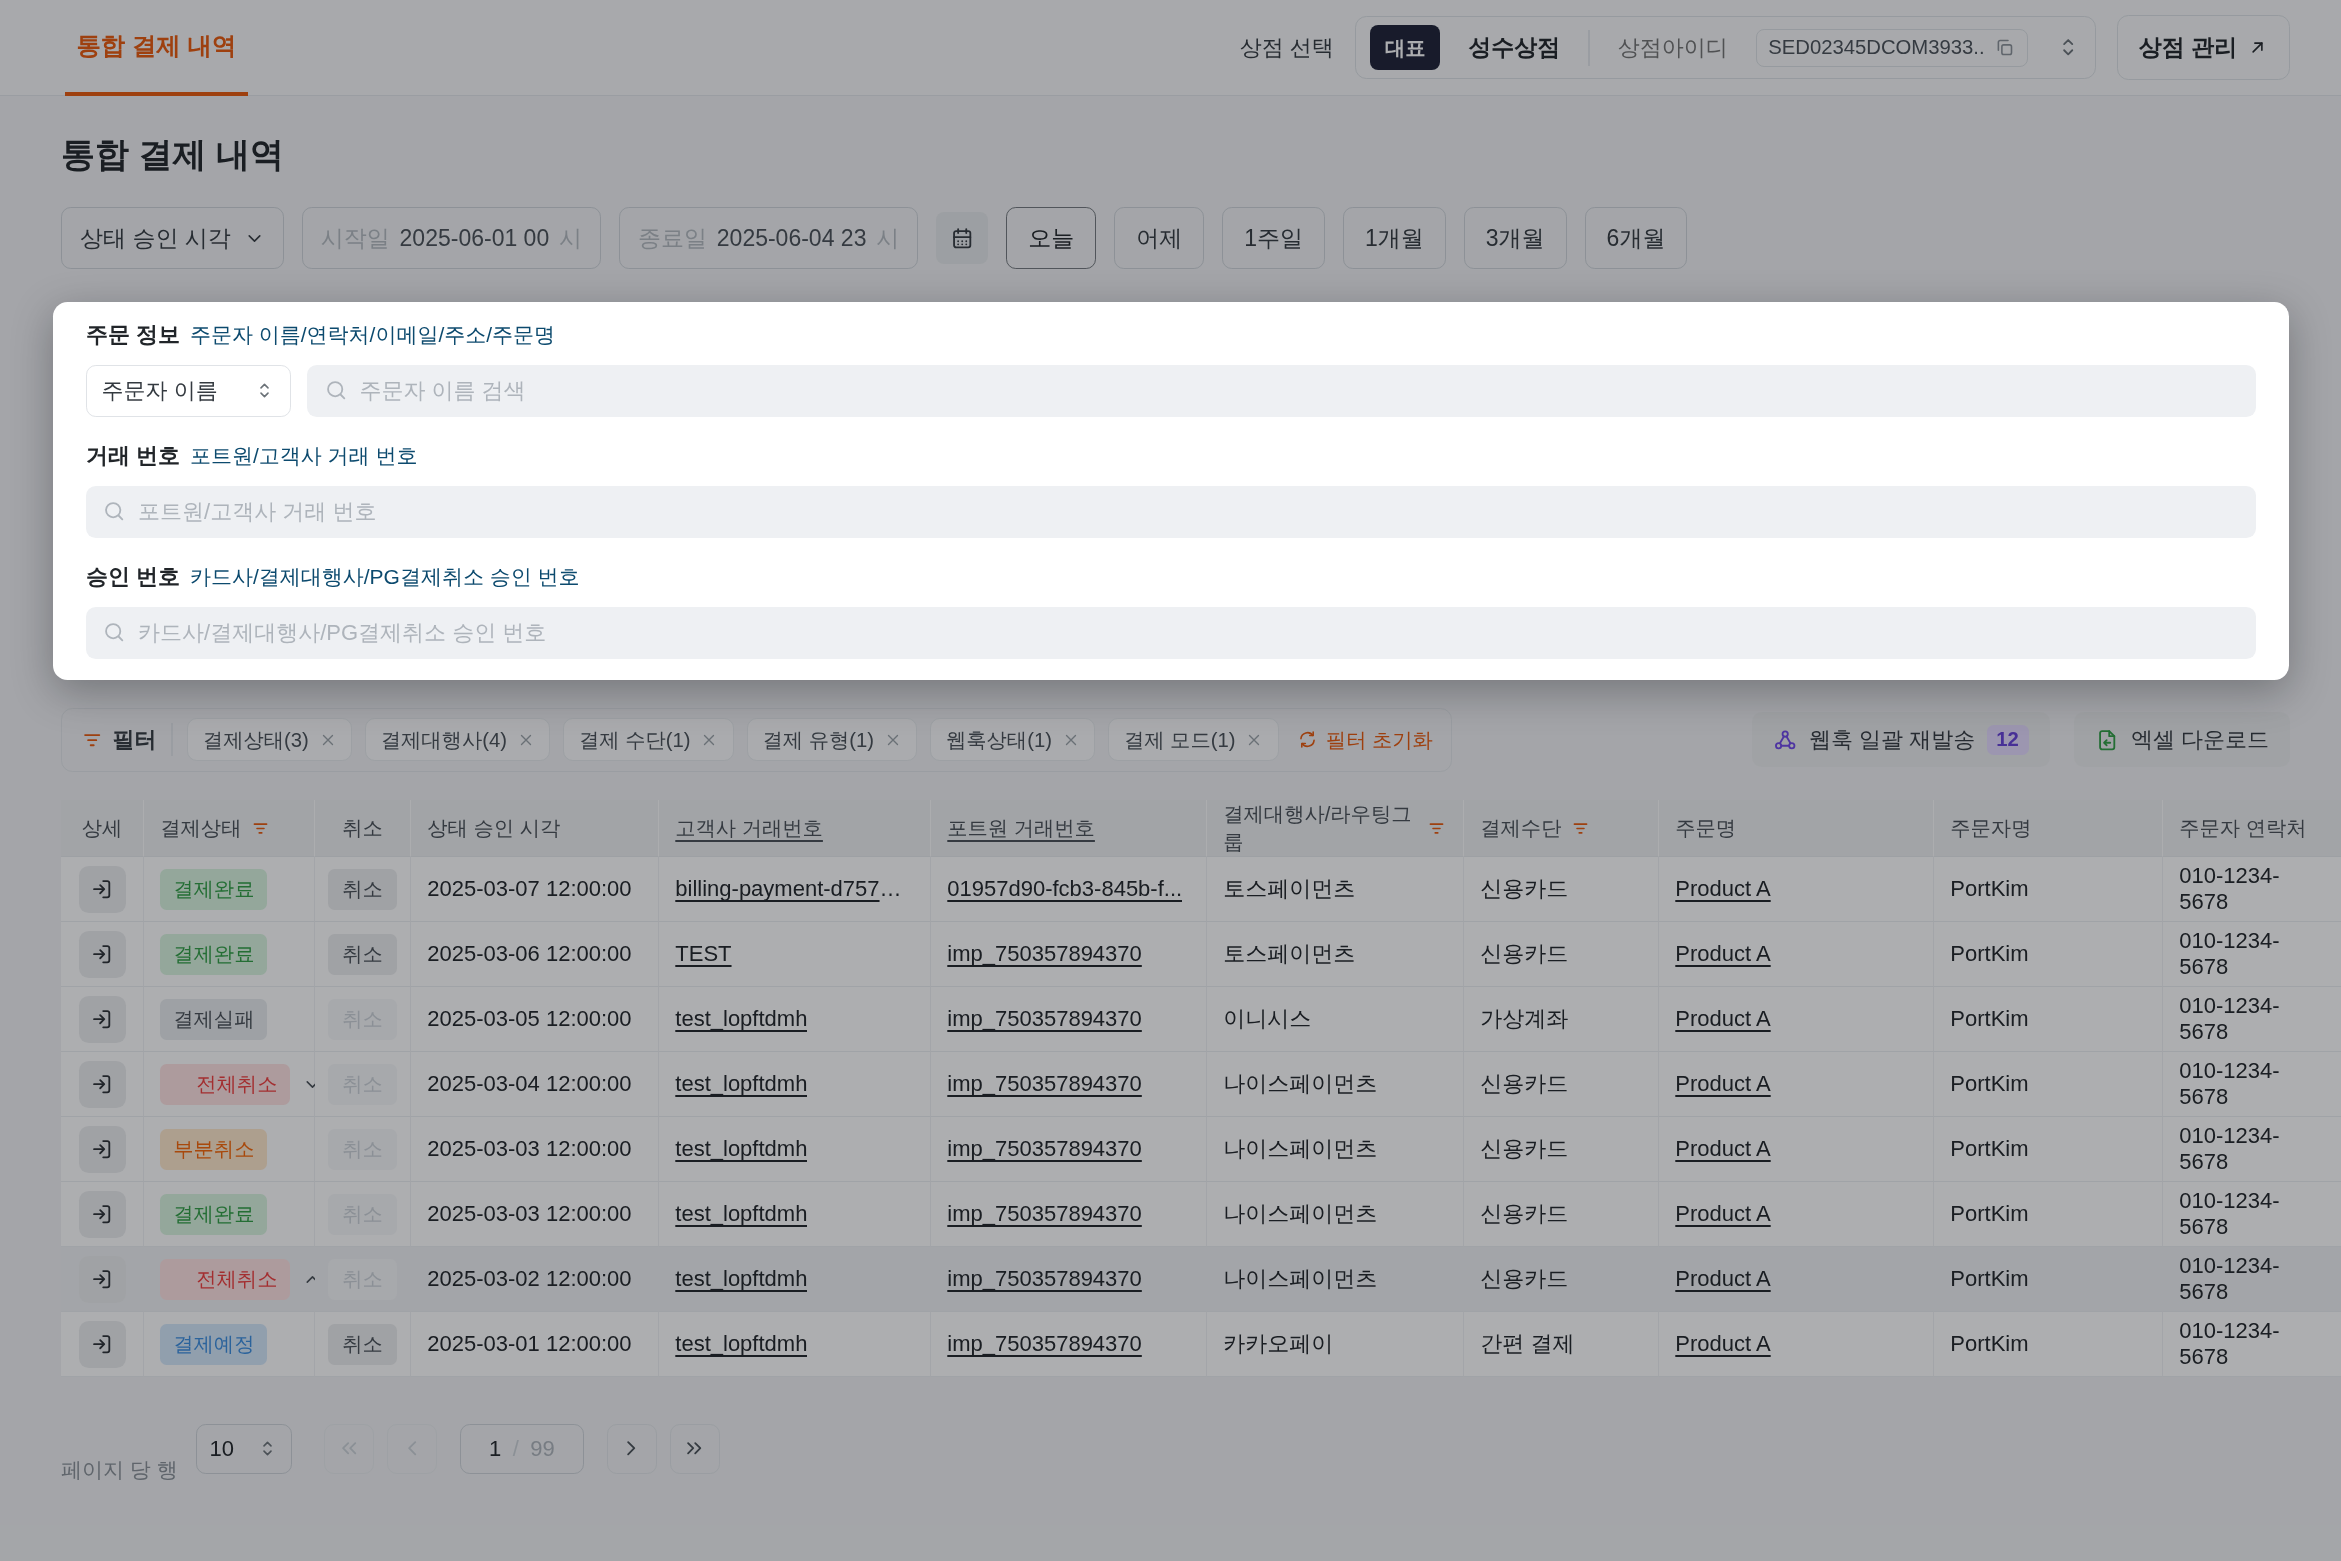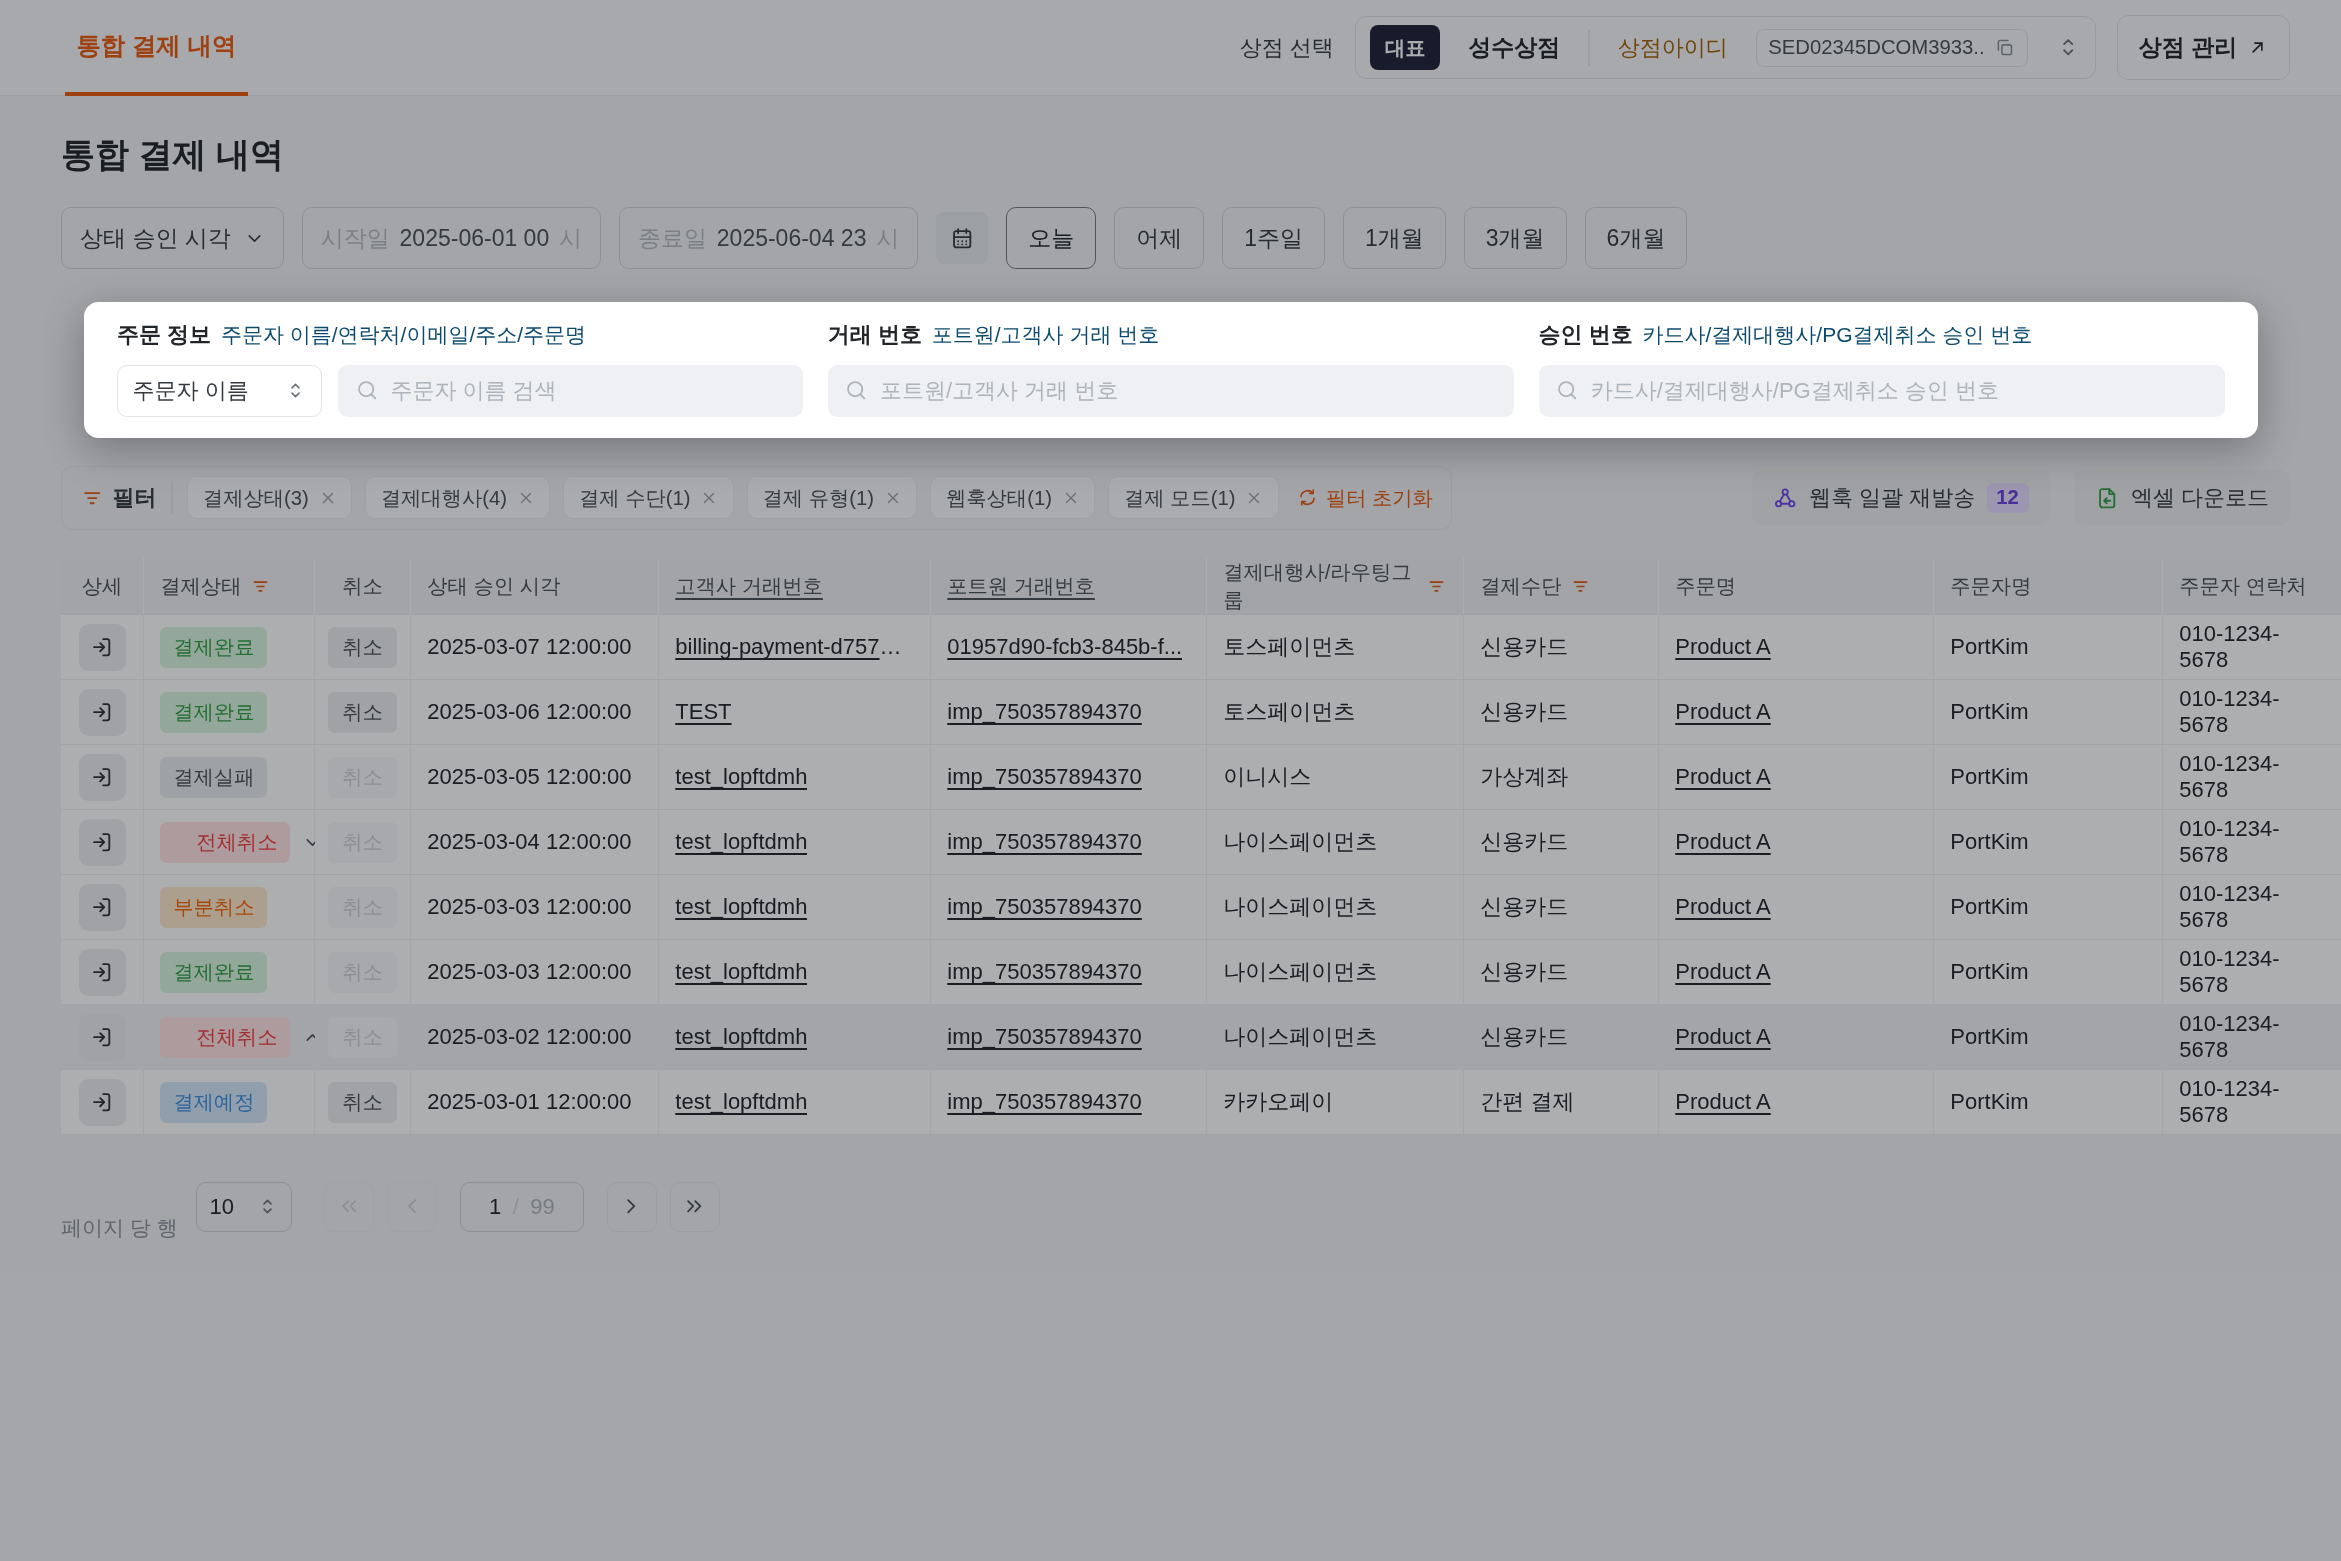--- a/index.html
+++ b/index.html
@@ -24,21 +24,21 @@
     color:#e8590c; font-size:24.4px; font-weight:bold;
     border-bottom:4.1px solid #e8590c; margin-bottom:-1.6px; cursor:pointer; }
   .store-area { margin-left:auto; display:flex; align-items:center; gap:21px; }
   .store-select-label { font-size:22px; color:#343a40; }
   .store-group { display:flex; align-items:center; gap:28px; border:1.6px solid #dde1e5;
     border-radius:11.4px; padding:8.1px 14.6px; background:transparent; }
   .store-badge { background:#1d2136; color:#ffffff; font-size:20.3px; font-weight:bold;
     border-radius:8.1px; padding:8.1px 14.6px; }
   .store-name { font-size:23px; font-weight:bold; }
   .vdiv { width:1.6px; height:36px; background:#e3e6ea; }
-  .store-id-label { font-size:22px; color:#a16207; }
+  .store-id-label { font-size:22px; color:#737373; }
   .store-id-box { border:1.6px solid #dde1e5; border-radius:8.1px; padding:6.5px 11.4px;
     display:flex; align-items:center; gap:9.8px; font-size:20.3px; color:#495057; }
   .store-id-box .icon { color:#8a9198; }
   .updown-ic { color:#6b7278; }
   .manage-btn { border:1.6px solid #dde1e5; border-radius:11.4px; padding:4px 21px; height:65px;
     display:flex; align-items:center; gap:9.8px; font-size:23px; font-weight:bold;
     background:transparent; color:#212529; cursor:pointer; }
 
   
   .page-title { font-size:34px; font-weight:bold; margin:36px 0 0 61px; }
@@ -49,23 +49,23 @@
   .time-select { padding:0 18px; gap:13px; font-weight:500; cursor:pointer; }
   .date-input { padding:0 18px; gap:9.8px; }
   .date-label, .date-suffix { color:#b4bac0; }
   .date-value { color:#495057; }
   .cal-btn { width:52px; height:52px; border:none; border-radius:8.1px; background:#e6e8eb;
     display:flex; align-items:center; justify-content:center; color:#343a40; cursor:pointer; }
   .quick-btn { padding:0 21px; cursor:pointer; }
   .quick-btn.active { border-color:#74797e; color:#212529; }
 
   
-  .search-panel { position:relative; z-index:60; margin:33px 84px 0;
+  .search-panel { position:relative; z-index:60; margin:33px 53px 0;
     background:#ffffff; border-radius:14.6px; padding:18px 33px 21px;
-    box-shadow:0 11.4px 41px rgba(10,12,16,0.30); display:flex; gap:24.4px; }
+    box-shadow:0 11.4px 41px rgba(10,12,16,0.30); display:flex; gap:24.4px;flex-direction:column; }
   .sp-section { flex:1; min-width:0; }
   .sp-head { display:flex; align-items:baseline; gap:9.8px; margin-bottom:14.6px; }
   .sp-title { font-size:22px; font-weight:bold; }
   .sp-desc { font-size:21px; color:#0c4a6e; white-space:nowrap; overflow:hidden; }
   .sp-controls { display:flex; gap:16.3px; }
   .sp-select { flex:0 0 205px; height:52px; border:1.6px solid #e0e3e7; border-radius:9.8px;
     display:flex; align-items:center; justify-content:space-between; padding:0 14.6px;
     font-size:22px; color:#343a40; background:#fff; cursor:pointer; }
   .sp-input { flex:1; height:52px; background:#eef0f3; border-radius:9.8px;
     display:flex; align-items:center; gap:11.4px; padding:0 16.3px; cursor:text; }

